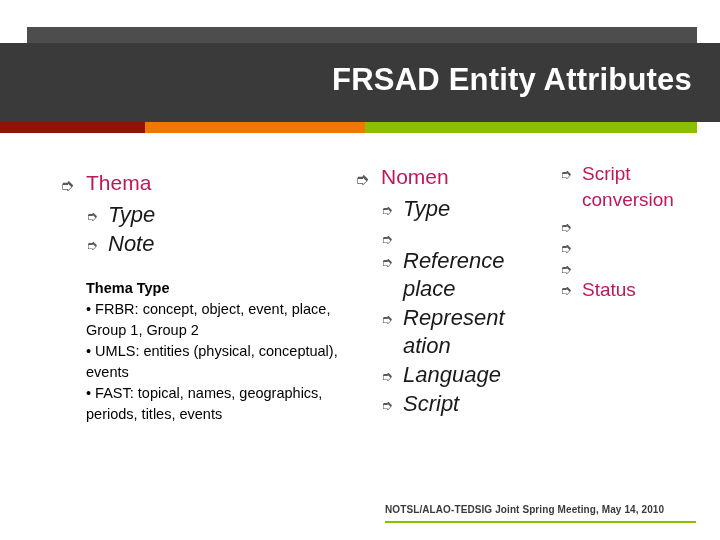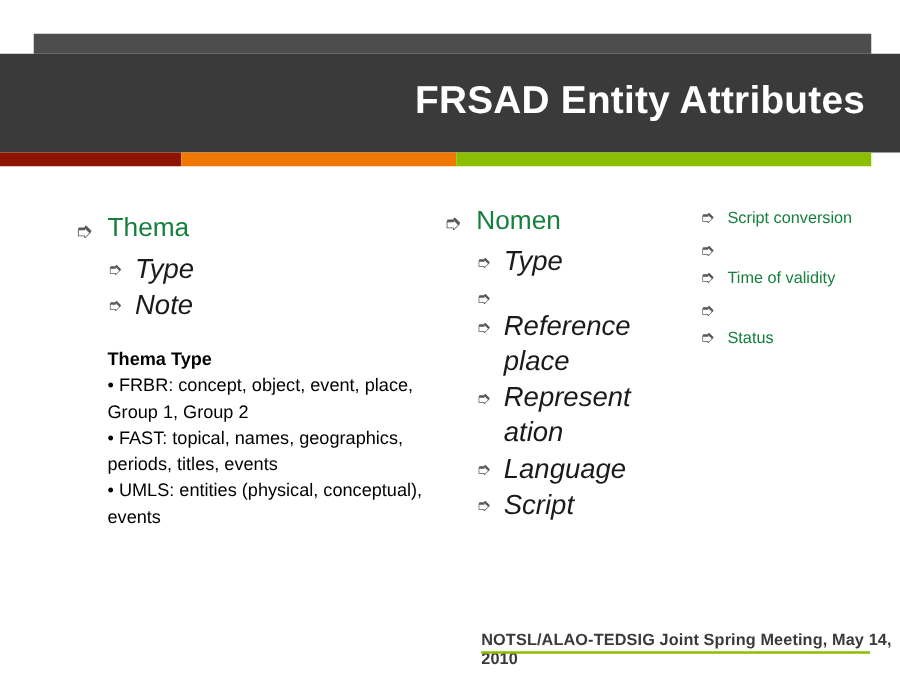--- a/index.html
+++ b/index.html
@@ -86,21 +86,21 @@
     color: #595959;
     flex: 0 0 auto;
     line-height: 1;
     font-family: "DejaVu Sans", sans-serif;
   }
   .b-l1 .arrow { font-size: 17px; width: 26px; padding-top: 10px; }
   .b-l2 .arrow { font-size: 14px; width: 22px; padding-top: 8px; }
 
   .b-l1 .btext {
     font-size: 21px;
-    color: #15803d;
+    color: #be185d;
     line-height: 32px;
   }
   .b-l2 .btext {
     font-size: 22px;
     color: #1a1a1a;
     line-height: 28px;
     font-style: italic;
   }
 
   .b-l1 { margin-bottom: 2px; }
@@ -117,40 +117,40 @@
     width: 252px;
   }
   .note-block .note-title {
     font-weight: bold;
   }
 
   .footer-note {
     position: absolute;
     left: 385px;
     top: 367px;
-    font-size: 13px;
+    font-size: 10px;
     font-weight: bold;
     color: #3a3a3a;
     letter-spacing: 0.1px;
   }
   .footer-rule {
     position: absolute;
     left: 385px;
     top: 384px;
     width: 311px;
     height: 2px;
     background: #8cbe00;
   }
 
   
   .col-left  { padding-top: 30px; }
   .col-mid   { padding-top: 24px; }
   .col-right { padding-top: 24px; }
 
-  .col-right .b-l1 .btext { font-size: 13px; line-height: 26px; }
+  .col-right .b-l1 .btext { font-size: 19px; line-height: 26px; }
   .col-right .b-l1 .arrow { font-size: 14px; width: 22px; padding-top: 6px; }
   .col-right .b-l1 { margin-bottom: 1px; }
 
   .col-mid .b-l2 .btext { width: 112px; }
   .col-right .b-l1 .btext { width: 112px; }
 </style>
 </head>
 <body>
 
 <div class="header-wrap">
@@ -175,22 +175,22 @@
         <span class="btext">Type</span>
       </div>
       <div class="bullet-row b-l2">
         <span class="arrow">➮</span>
         <span class="btext">Note</span>
       </div>
     </div>
     <div class="note-block">
       <div class="note-title">Thema Type</div>
       <div>• FRBR: concept, object, event, place, Group 1, Group 2</div>
+      <div>• UMLS: entities (physical, conceptual), events</div>
       <div>• FAST: topical, names, geographics, periods, titles, events</div>
-      <div>• UMLS: entities (physical, conceptual), events</div>
     </div>
   </div>
 
   <div class="col col-mid">
     <div class="bullet-row b-l1">
       <span class="arrow">➮</span>
       <span class="btext">Nomen</span>
     </div>
     <div class="indent-l2">
       <div class="bullet-row b-l2">
@@ -222,21 +222,20 @@
   <div class="col col-right">
     <div class="bullet-row b-l1">
       <span class="arrow">➮</span>
       <span class="btext">Script conversion</span>
     </div>
     <div class="bullet-row b-l1">
       <span class="arrow">➮</span>
     </div>
     <div class="bullet-row b-l1">
       <span class="arrow">➮</span>
-      <span class="btext">Time of validity</span>
     </div>
     <div class="bullet-row b-l1">
       <span class="arrow">➮</span>
     </div>
     <div class="bullet-row b-l1">
       <span class="arrow">➮</span>
       <span class="btext">Status</span>
     </div>
   </div>
 

